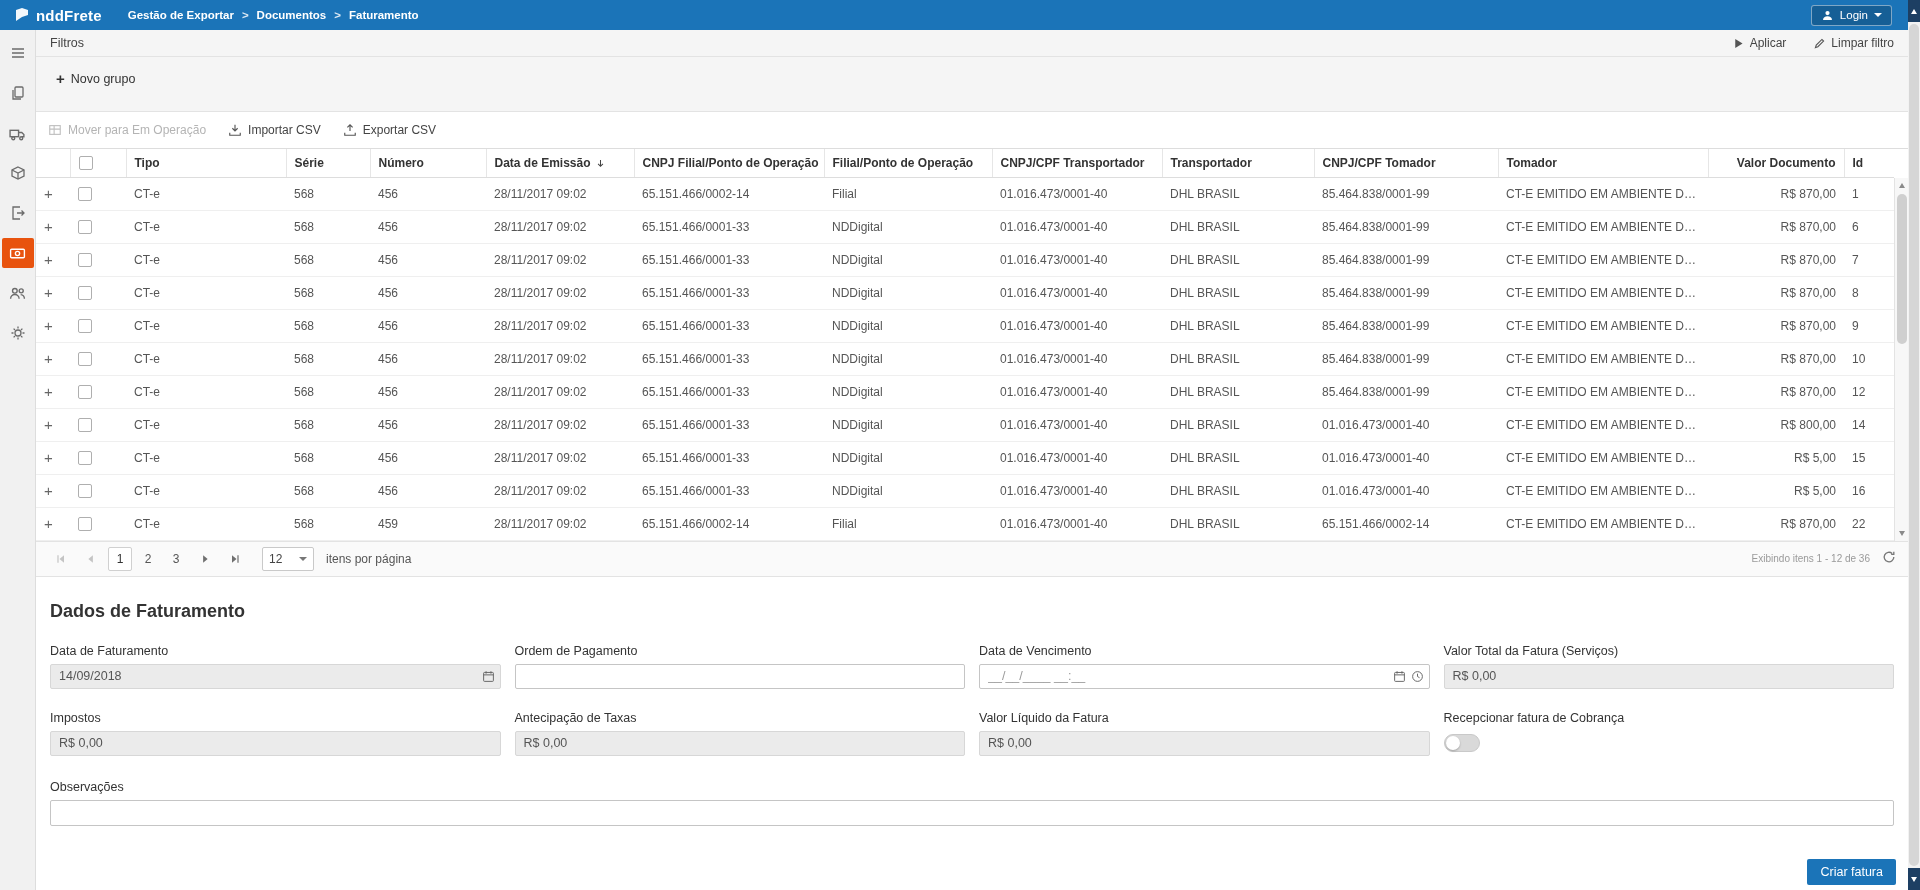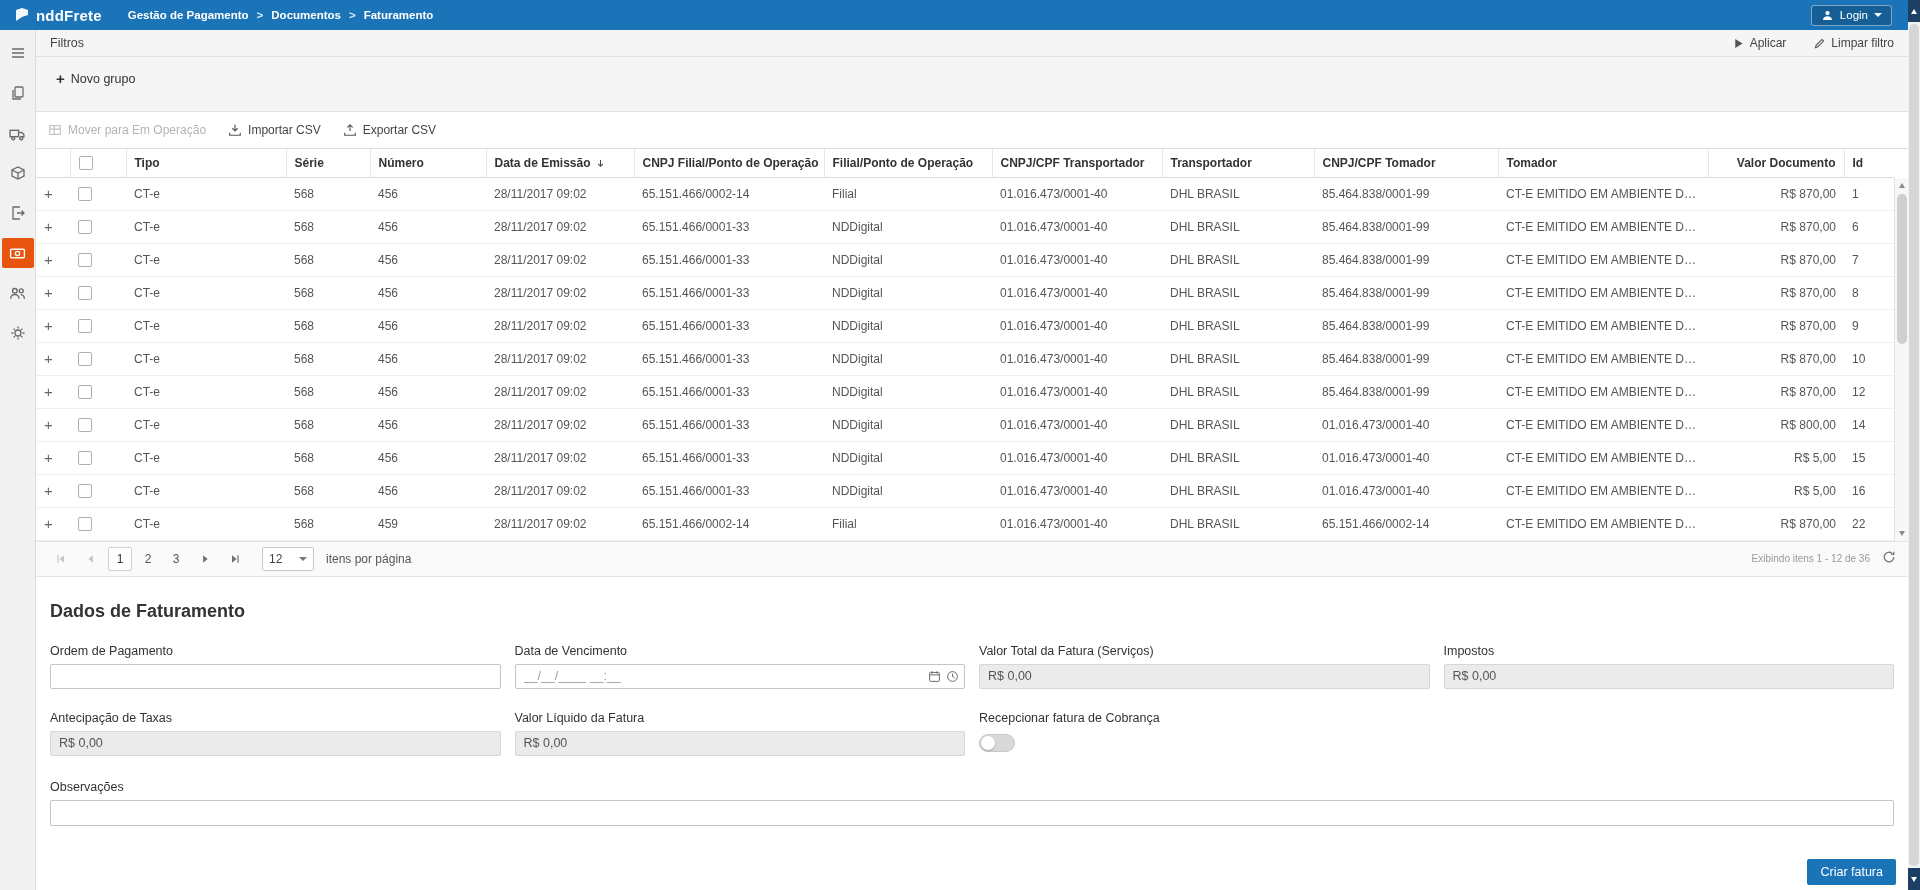--- a/index.html
+++ b/index.html
@@ -105,21 +105,21 @@
 <div class="app">
 
   <div class="topbar">
     <div class="logo">
       <svg width="16" height="16" viewBox="0 0 16 16">
           <path d="M2 14V3l6-2 6 2v5l-6 2z" fill="#ffffff" opacity="0.95"></path>
         </svg>
       <span>nddFrete</span>
     </div>
     <div class="breadcrumb">
-      <span>Gestão de Pagamento</span>
+      <span>Gestão de Exportar</span>
       <span class="sep">&gt;</span>
       <span>Documentos</span>
       <span class="sep">&gt;</span>
       <span>Faturamento</span>
     </div>
     <div class="topbar-right">
       <div class="login-btn">
         <svg width="13" height="13" viewBox="0 0 16 16">
             <circle cx="8" cy="5" r="2.6" fill="#fff"></circle>
             <path d="M2.5 13.5c0-3 2.5-4.5 5.5-4.5s5.5 1.5 5.5 4.5z" fill="#fff"></path>
@@ -516,20 +516,32 @@
                 <path d="M13.5 8A5.5 5.5 0 1 1 11.6 3.9M13.5 2v3h-3"></path>
               </svg>
           </span>
         </div>
       </div>
 
       <div class="billing">
         <div class="billing-title">Dados de Faturamento</div>
         <div class="form-grid">
           <div class="field">
+            <label>Data de Faturamento</label>
+            <div class="input-wrap">
+              <input class="ro" type="text" readonly="" value="14/09/2018" style="">
+              <span class="in-icons">
+                  <svg width="13" height="13" viewBox="0 0 16 16">
+                    <rect x="2" y="3" width="12" height="11" rx="1"></rect>
+                    <path d="M2 6h12M5 1.5v3M11 1.5v3"></path>
+                  </svg>
+                </span>
+            </div>
+          </div>
+          <div class="field">
             <label>Ordem de Pagamento</label>
             <div class="input-wrap">
               <input type="text" value="" style="">
             </div>
           </div>
           <div class="field">
             <label>Data de Vencimento</label>
             <div class="input-wrap">
               <input type="text" placeholder="__/__/____ __:__" style="">
               <span class="in-icons">

